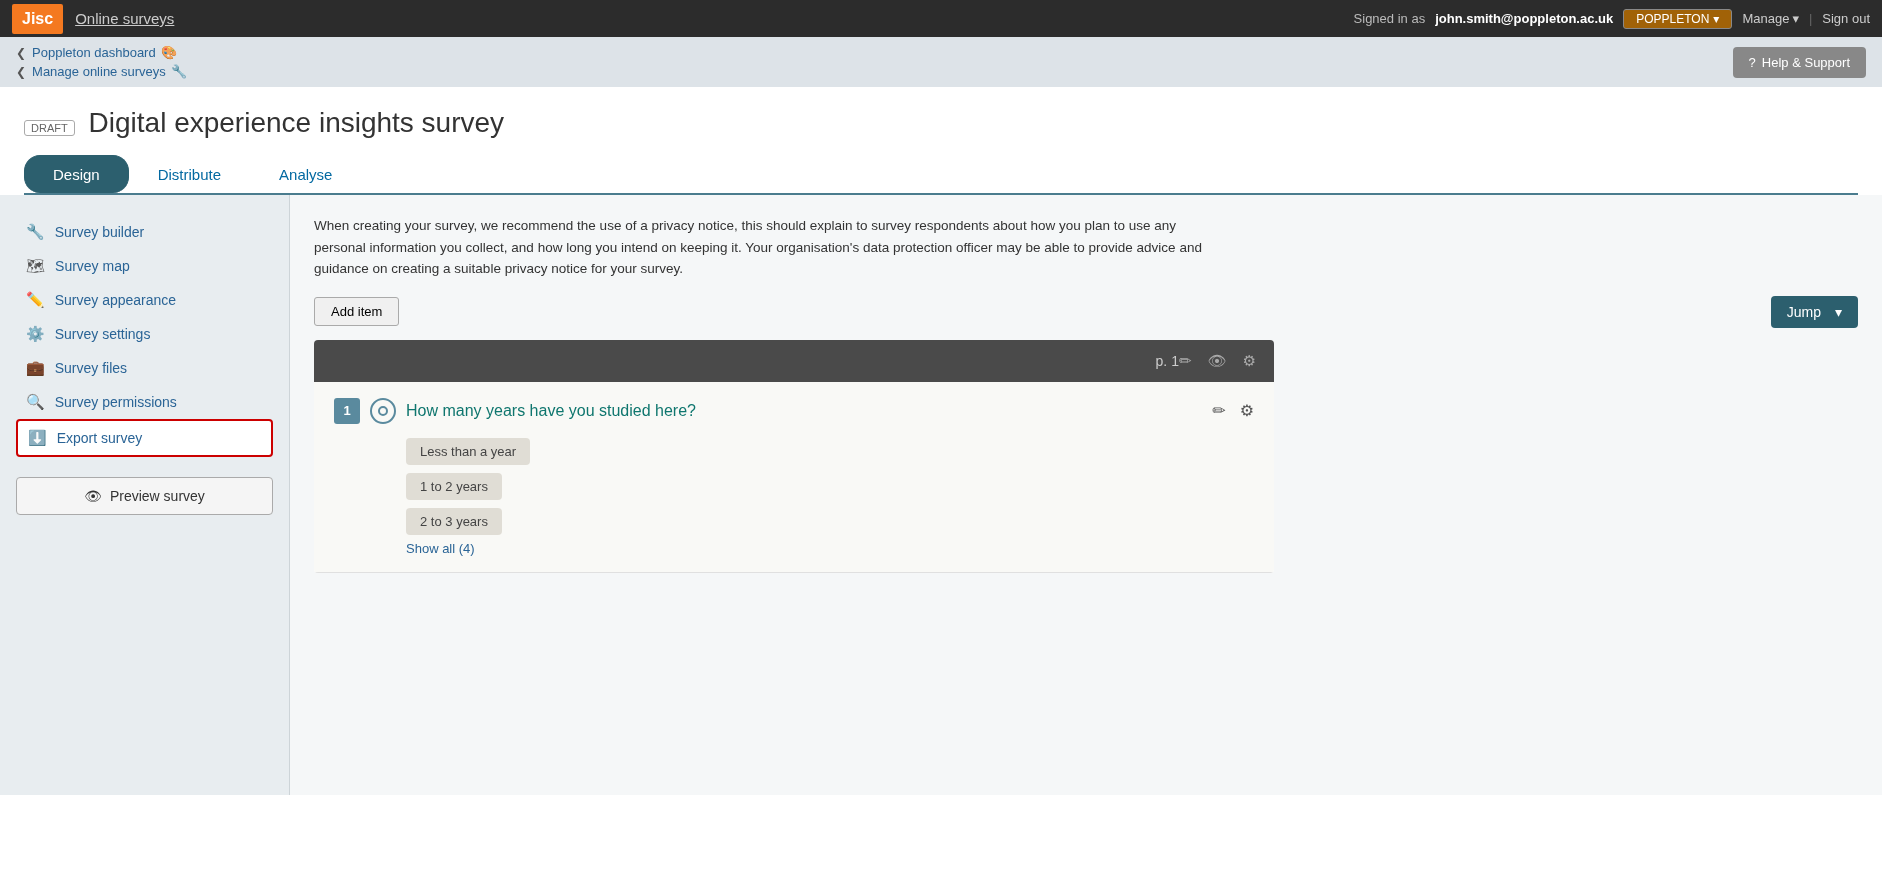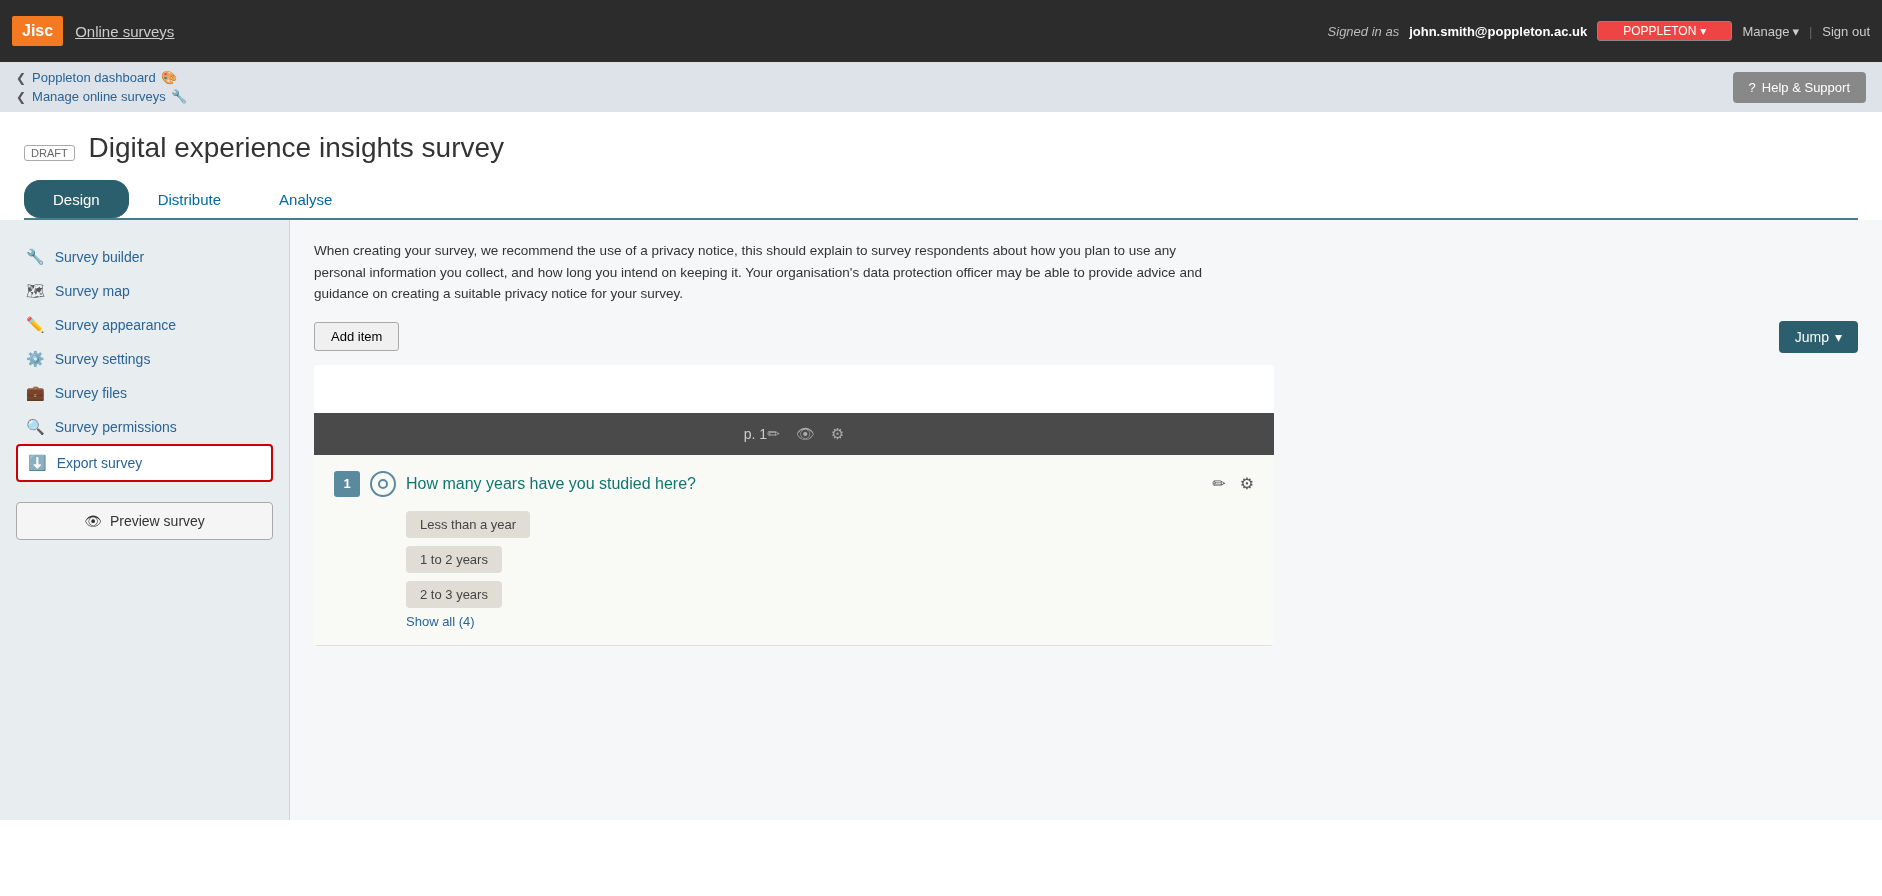--- a/index.html
+++ b/index.html
@@ -5,42 +5,42 @@
     * { box-sizing: border-box; margin: 0; padding: 0; }
     body { font-family: Arial, sans-serif; font-size: 14px; color: #333; background: #fff; }
 
     
     .top-nav {
       background: #2c2c2c;
       color: #fff;
       display: flex;
       align-items: center;
       padding: 0 12px;
-      height: 62px;
+      height: 37px;
       justify-content: space-between;
     }
     .top-nav-left { display: flex; align-items: center; gap: 12px; }
     .jisc-logo {
       background: #f47920;
       color: #fff;
       font-weight: bold;
       font-size: 16px;
       padding: 6px 10px;
       border-radius: 2px;
     }
     .top-nav-title { color: #ccc; font-size: 15px; text-decoration: underline; }
     .top-nav-right { display: flex; align-items: center; gap: 10px; font-size: 13px; color: #ccc; }
-    .top-nav-right .signed-in { color: #bbb; font-style: italic; }
+    .top-nav-right .signed-in { color: #bbb; }
     .top-nav-right .email { color: #fff; font-weight: bold; }
     .top-nav-right .org-badge {
-      background: #ef4444;
+      background: #a16207;
       color: #fff;
       border: 1px solid #888;
       border-radius: 3px;
-      padding: 2px 25px;
+      padding: 2px 12px;
       font-size: 12px;
       cursor: pointer;
       display: flex; align-items: center; gap: 4px;
     }
     .top-nav-right .manage-btn {
       color: #ccc;
       cursor: pointer;
       display: flex; align-items: center; gap: 3px;
     }
     .top-nav-right .sep { color: #666; }
@@ -193,38 +193,37 @@
       font-size: 13px;
     }
     .jump-btn {
       background: #2c5f6e;
       color: #fff;
       border: none;
       padding: 8px 16px;
       border-radius: 4px;
       cursor: pointer;
       font-size: 14px;
-      display: flex; align-items: center; gap: 6px;
+      display: flex; align-items: center; gap: 14px;
     }
 
     
     .page-block {
       background: #fff;
       border-radius: 4px;
       overflow: hidden;
       max-width: 960px;
     }
     .page-block-header {
       background: #4a4a4a;
       color: #ccc;
       padding: 12px 18px;
       display: flex;
       align-items: center;
-      justify-content: center;
-      margin-top: 48px;
+      justify-content: flex-end;
     }
     .page-block-header .page-num { font-size: 14px; }
     .page-block-header .header-icons { display: flex; gap: 16px; color: #aaa; font-size: 15px; }
     .header-icon { cursor: pointer; }
 
     .add-item-bar {
       text-align: center;
       padding: 12px;
       color: #2a6496;
       cursor: pointer;

